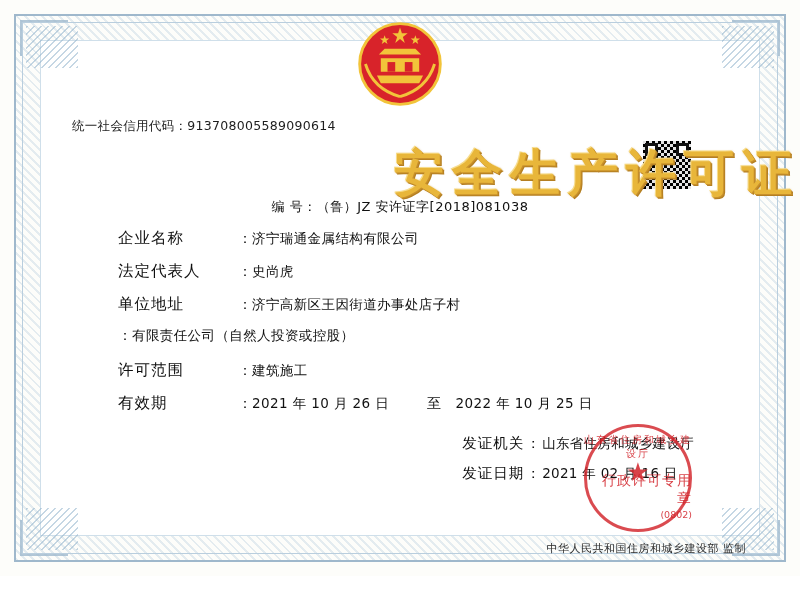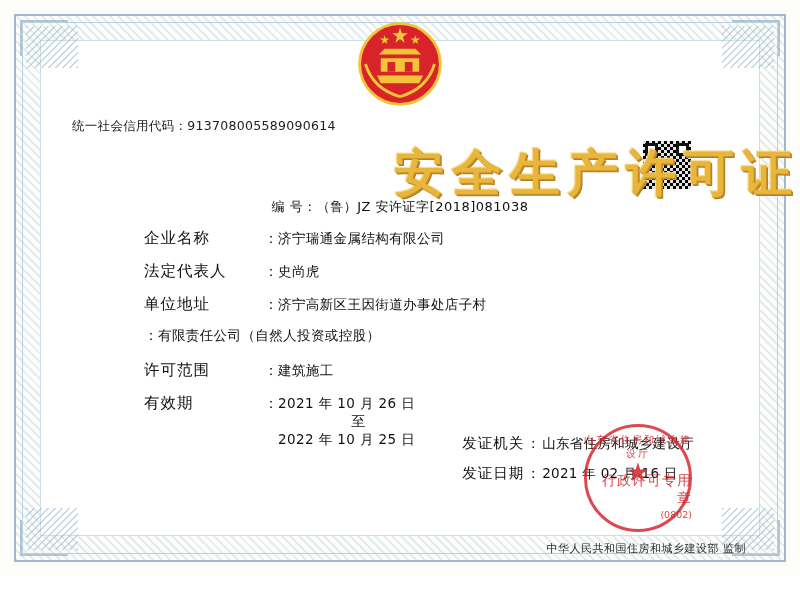--- a/index.html
+++ b/index.html
@@ -165,21 +165,20 @@
   .fields {
     position: absolute;
     left: 118px;
     top: 228px;
     right: 110px;
   }
   .field-row {
     display: flex;
     align-items: baseline;
     height: 33px;
-    margin-left: 26px;
   }
   .field-label {
     width: 120px;
     flex: 0 0 120px;
     font-size: 15.5px;
     color: #0f0f0f;
     letter-spacing: 1px;
     display: flex;
     justify-content: space-between;
   }
@@ -192,21 +191,21 @@
   .field-value {
     font-size: 13.5px;
     color: #111;
     letter-spacing: 0.4px;
     white-space: nowrap;
   }
   .field-value.date-to {
     margin: 0 14px 0 38px;
     font-size: 14px;
   }
-  .inline-row { display: flex; align-items: center; flex-direction: column; }
+  .inline-row { display: flex; align-items: flex-start; }
 
   .issuer-block {
     position: absolute;
     right: 106px;
     top: 434px;
     text-align: left;
   }
   .issuer-row {
     display: flex;
     align-items: baseline;

